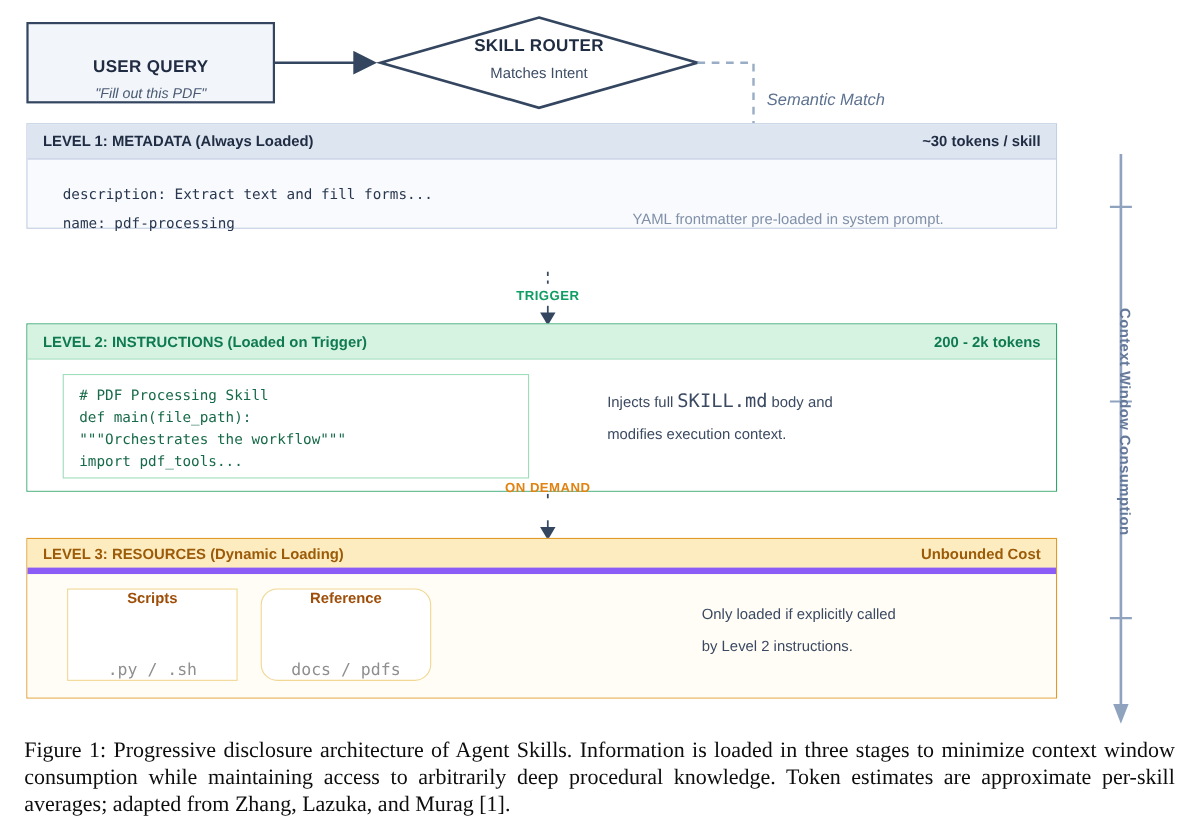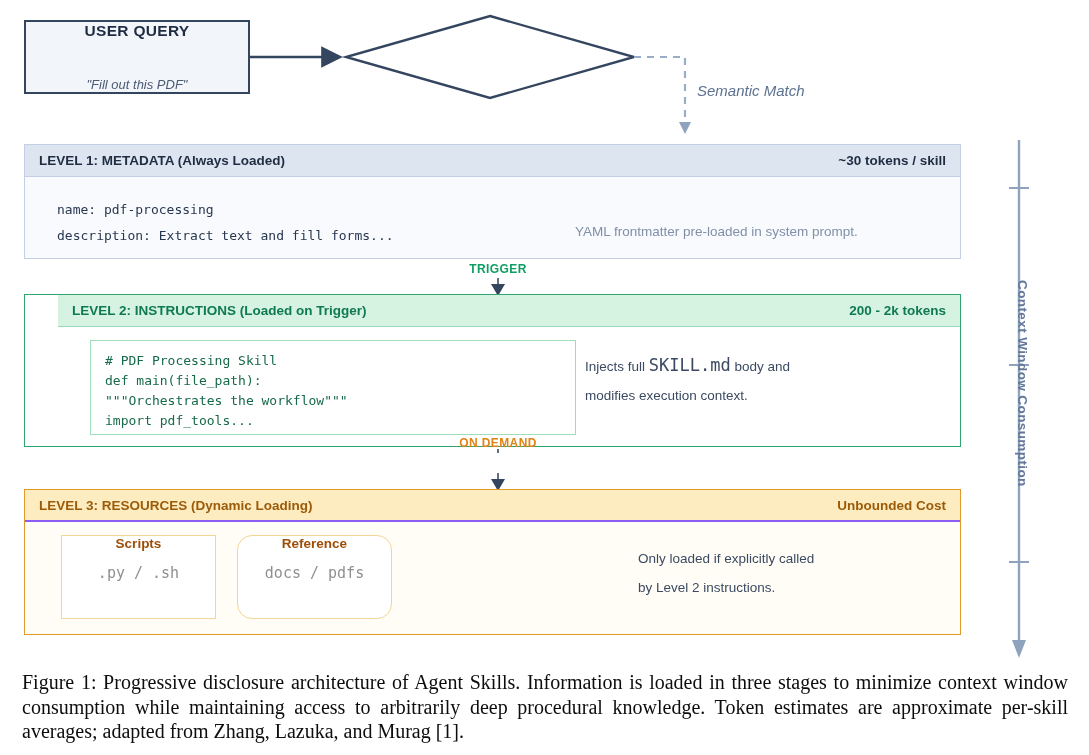--- a/index.html
+++ b/index.html
@@ -29,21 +29,21 @@
     left: 24px;
     top: 20px;
     width: 226px;
     height: 74px;
     border: 2.5px solid #33455f;
     background: #f2f5fa;
     box-sizing: border-box;
     display: flex;
     flex-direction: column;
     align-items: center;
-    justify-content: space-between;
+    justify-content: flex-end;
   }
   .query-title {
     font-size: 15.5px;
     font-weight: bold;
     letter-spacing: .3px;
     color: #1f2c42;
     margin-bottom: 7px;
   }
   .query-sub {
     font-size: 13px;
@@ -107,49 +107,49 @@
     box-sizing: border-box;
     font-size: 13.5px;
     font-weight: bold;
   }
   .panel-body {
     position: relative;
     box-sizing: border-box;
   }
 
   
-  #level1 { top: 144px; height: 115px; border-color: #c3cfe2; background: #f8fafd; }
+  #level1 { top: 112px; height: 96px; border-color: #c3cfe2; background: #f8fafd; }
   #level1 .panel-head { background: #dde5f1; color: #1f2c42; border-bottom: 1px solid #c3cfe2; }
   #level1 .panel-body { height: 81px; }
   .l1-code {
     position: absolute;
     left: 32px;
     top: 20px;
     font-family: "DejaVu Sans Mono", monospace;
     font-size: 13px;
     color: #28374f;
     line-height: 26px;
   }
   .l1-note {
     position: absolute;
     left: 550px;
     top: 47px;
     font-size: 13.5px;
     color: #8090a8;
   }
 
   
-  #level2 { top: 294px; height: 153px; border-color: #2fa46d; background: #ffffff; padding-left: 33px; }
+  #level2 { top: 294px; height: 153px; border-color: #2fa46d; background: #ffffff; }
   #level2 .panel-head { background: #d6f3e2; color: #0f7a50; border-bottom: 1px solid #9bd9bb; }
   #level2 .panel-body { height: 119px; background: #ffffff; }
   .code-box {
     position: absolute;
     left: 32px;
     top: 13px;
-    width: 486px;
+    width: 424px;
     height: 95px;
     border: 1.2px solid #9fdcbb;
     background: #ffffff;
     box-sizing: border-box;
     padding: 10px 14px;
     font-family: "DejaVu Sans Mono", monospace;
     font-size: 13px;
     color: #176a49;
     line-height: 20px;
   }
@@ -161,34 +161,34 @@
     color: #3b4a62;
     line-height: 29px;
   }
   .l2-note code {
     font-family: "DejaVu Sans Mono", monospace;
     font-size: 17px;
   }
 
   
   #level3 { top: 489px; height: 146px; border-color: #e09a2b; background: #fffdf6; }
-  #level3 .panel-head { background: #fdecc0; color: #9c5b09; border-bottom: 2px solid #8b5cf6; }
+  #level3 .panel-head { background: #fdecc0; color: #9c5b09; border-bottom: 6px solid #8b5cf6; }
   #level3 .panel-body { height: 112px; background: #fffdf6; }
   .res-card {
     position: absolute;
     top: 13px;
     width: 155px;
     height: 84px;
     background: #ffffff;
     border: 1.3px solid #f1d793;
     box-sizing: border-box;
     display: flex;
     flex-direction: column;
     align-items: center;
-    justify-content: flex-start;
+    justify-content: space-between;
   }
   .res-card .rc-title {
     font-size: 13.5px;
     font-weight: bold;
     color: #9e4e08;
     margin-bottom: 13px;
   }
   .res-card .rc-sub {
     font-family: "DejaVu Sans Mono", monospace;
     font-size: 15px;
@@ -278,32 +278,36 @@
     <line x1="1009" y1="188" x2="1029" y2="188" stroke="#8fa3bf" stroke-width="2"></line>
     <line x1="1009" y1="365" x2="1029" y2="365" stroke="#8fa3bf" stroke-width="2"></line>
     <line x1="1009" y1="562" x2="1029" y2="562" stroke="#8fa3bf" stroke-width="2"></line>
   </svg>
 
   <div class="query-box">
     <div class="query-title">USER QUERY</div>
     <div class="query-sub">"Fill out this PDF"</div>
   </div>
 
+  <div class="router-label">
+    <div class="router-title">SKILL ROUTER</div>
+    <div class="router-sub">Matches Intent</div>
+  </div>
 
   <div class="semantic-match">Semantic Match</div>
 
   <div class="panel" id="level1">
     <div class="panel-head">
       <span>LEVEL 1: METADATA (Always Loaded)</span>
       <span>~30 tokens / skill</span>
     </div>
     <div class="panel-body">
       <div class="l1-code">
+        <div>description: Extract text and fill forms...</div>
         <div>name: pdf-processing</div>
-        <div>description: Extract text and fill forms...</div>
       </div>
       <div class="l1-note">YAML frontmatter pre-loaded in system prompt.</div>
     </div>
   </div>
 
   <div class="conn-label" id="label-trigger">TRIGGER</div>
 
   <div class="panel" id="level2">
     <div class="panel-head">
       <span>LEVEL 2: INSTRUCTIONS (Loaded on Trigger)</span>

